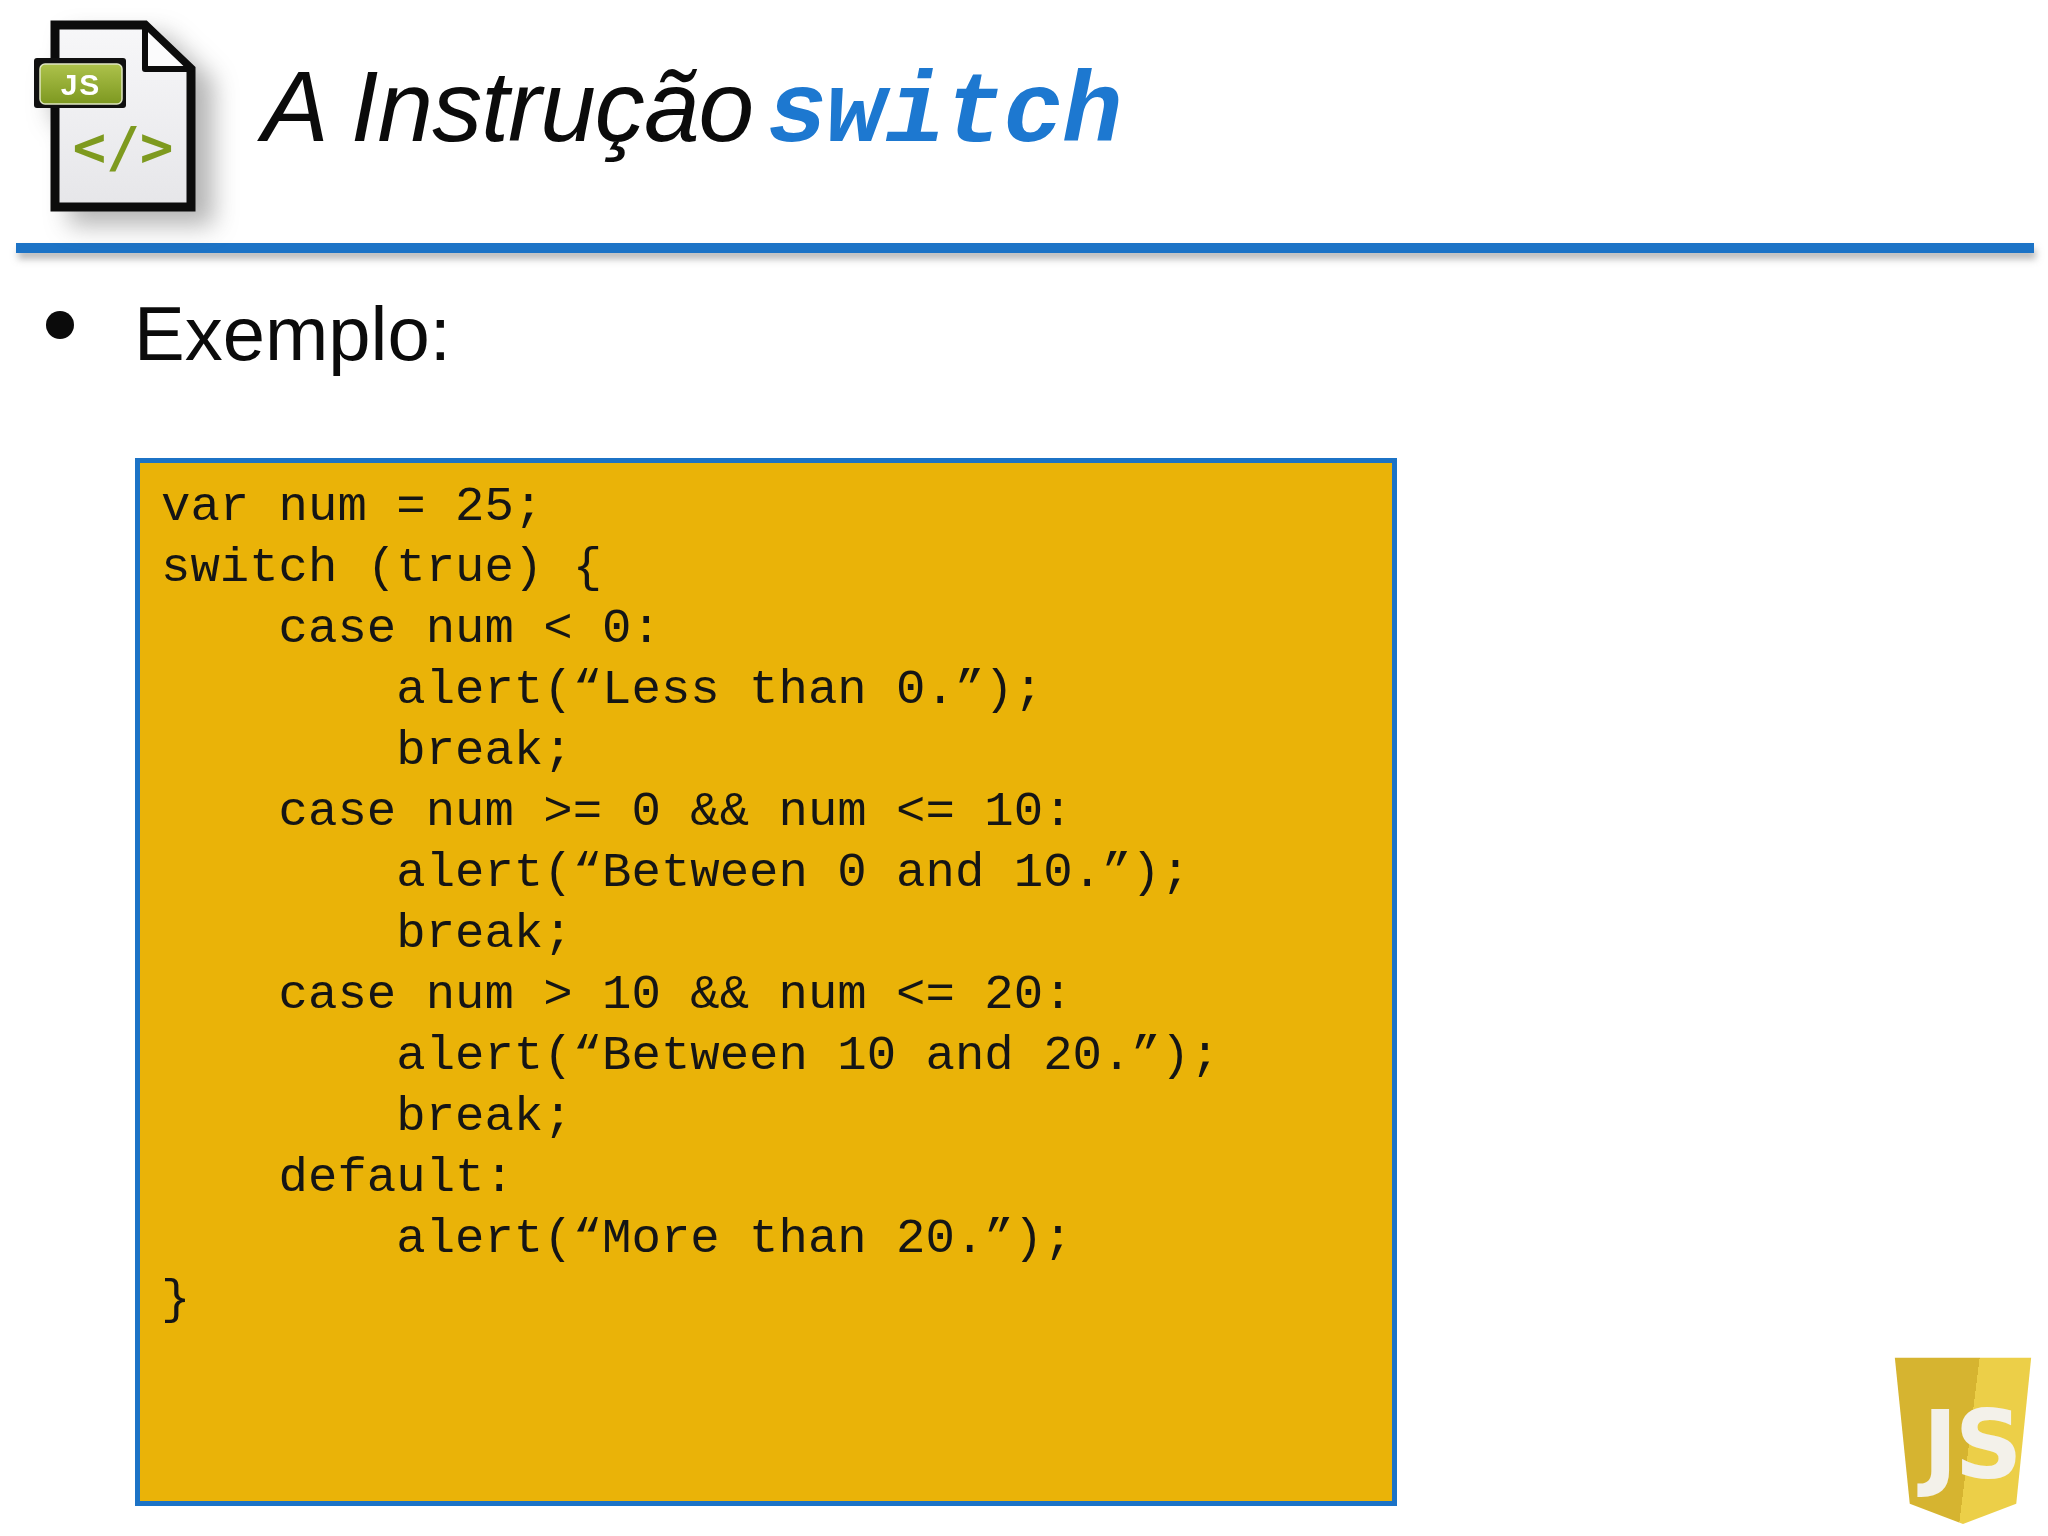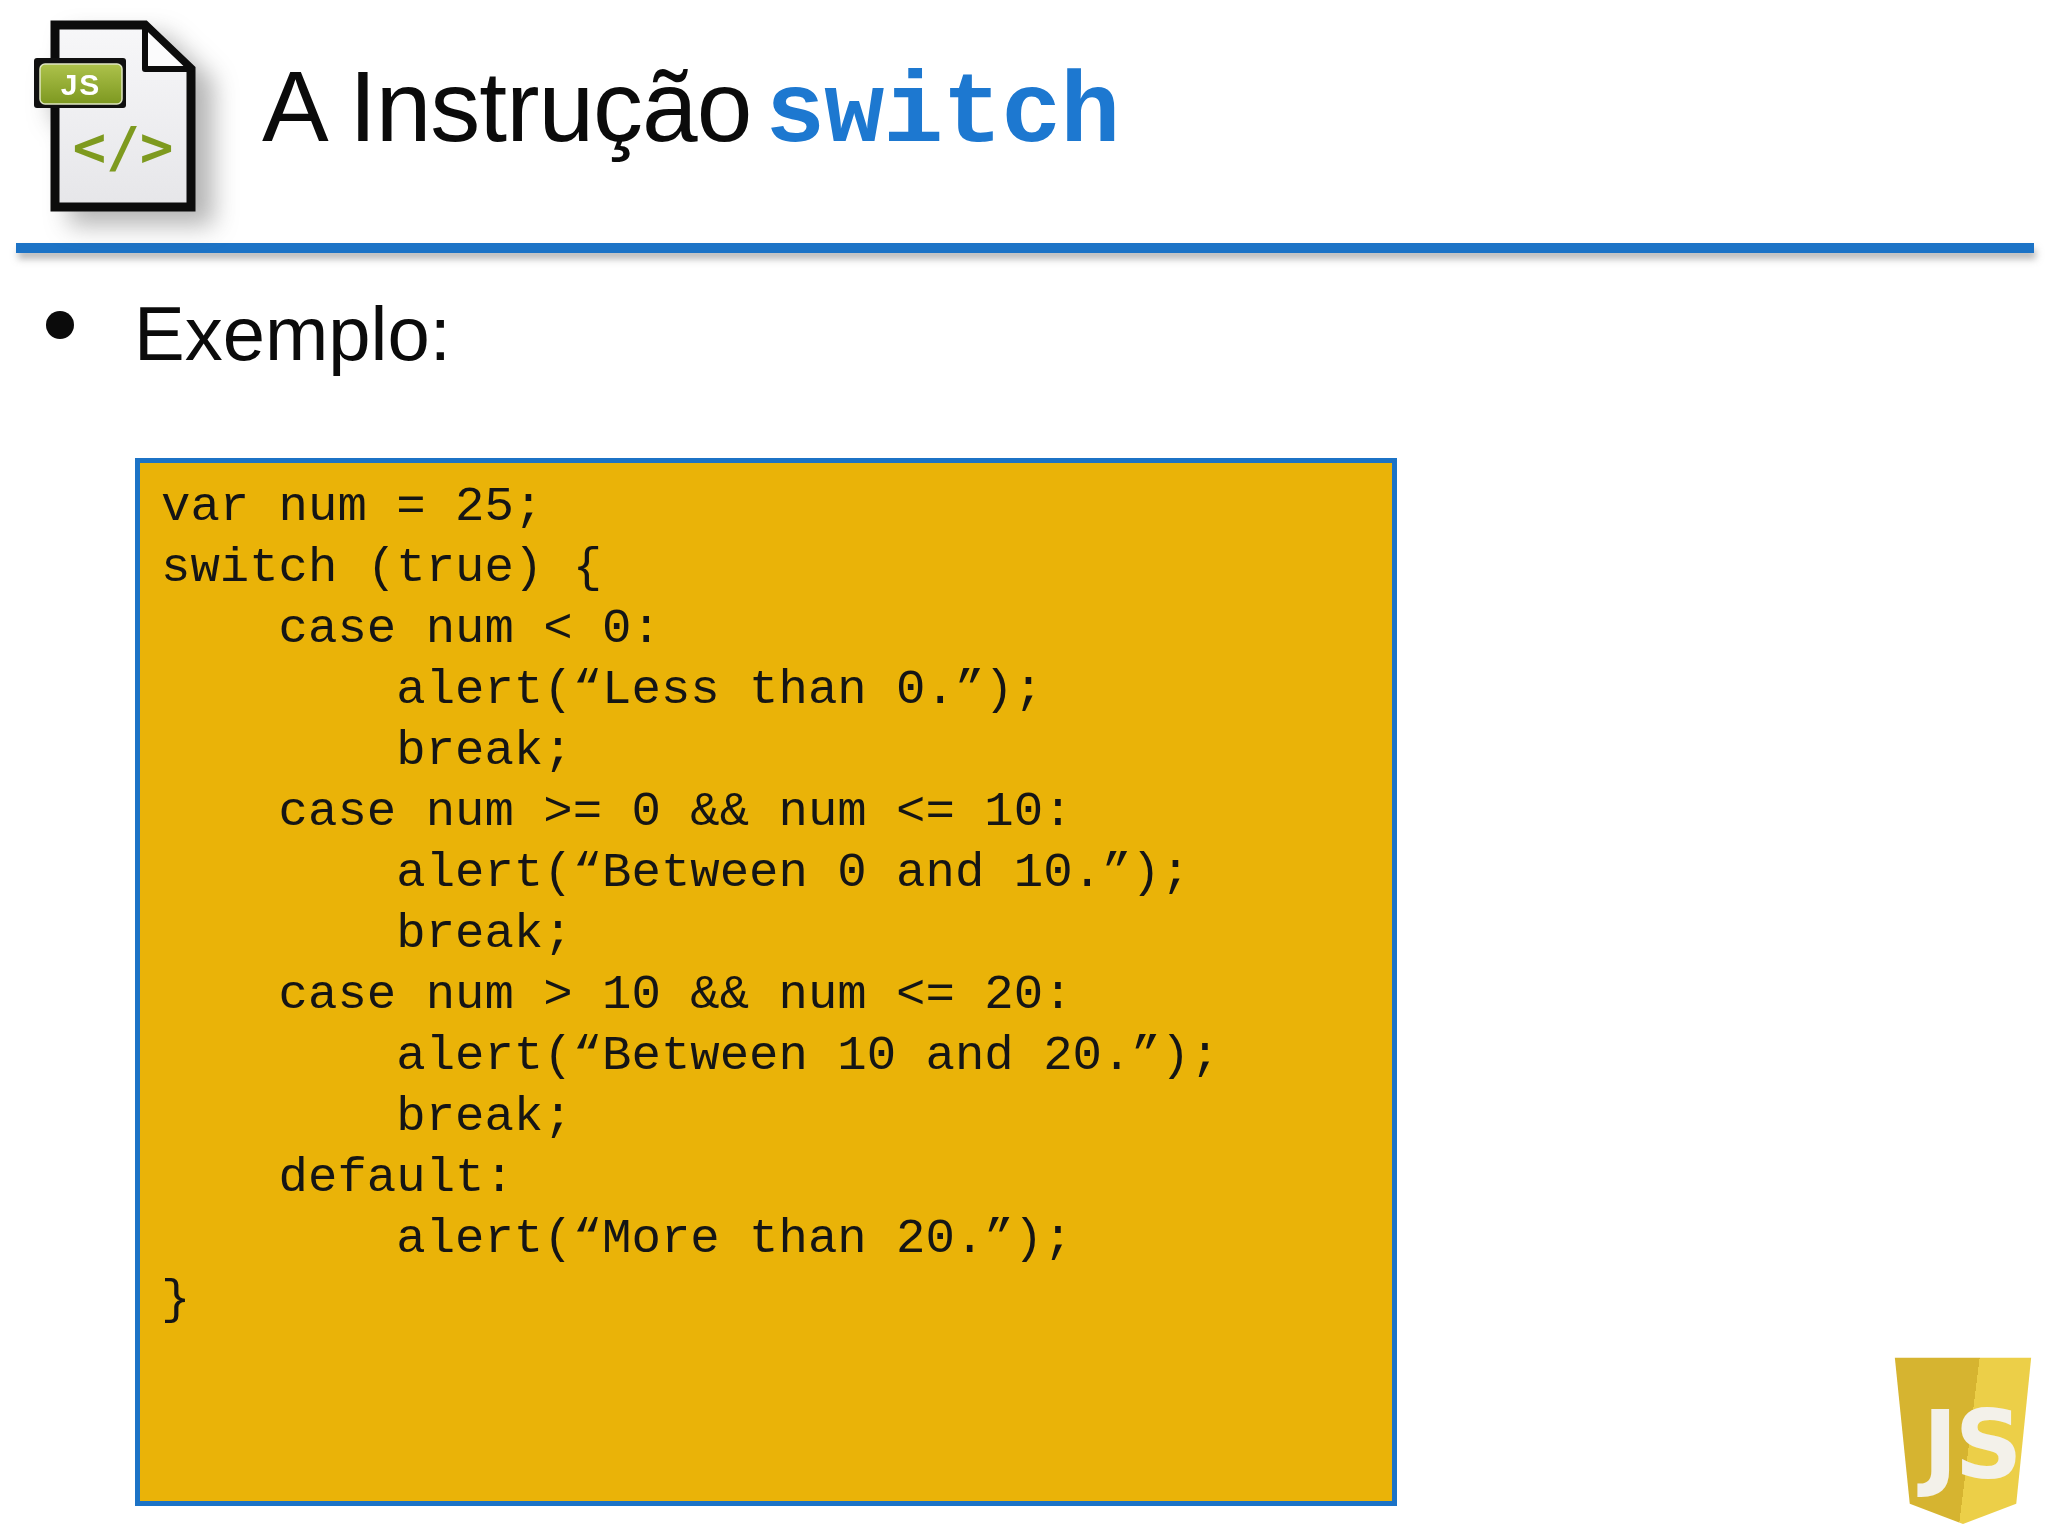--- a/index.html
+++ b/index.html
@@ -11,21 +11,21 @@
 
   
   .file-icon{
     position:absolute;left:32px;top:14px;width:168px;height:200px;
     filter:drop-shadow(18px 14px 12px rgba(90,90,90,.45));
     z-index:3;
   }
   .slide-title{
     position:absolute;left:262px;top:46px;margin:0;
     font-size:100px;line-height:120px;font-weight:400;
-    color:#0b0b0b;letter-spacing:-1px;white-space:nowrap;z-index:1;
+    color:#0b0b0b;letter-spacing:-1px;white-space:nowrap;z-index:1;font-style:italic;
   }
   .slide-title .kw{
     font-family:"Liberation Mono",monospace;
     font-weight:700;color:var(--keyword-blue);margin-left:14px;
   }
   .title-rule{
     position:absolute;left:16px;top:243px;width:2018px;height:10px;
     background:var(--accent-blue);
     box-shadow:2px 6px 7px rgba(115,115,115,.5);
     z-index:2;

